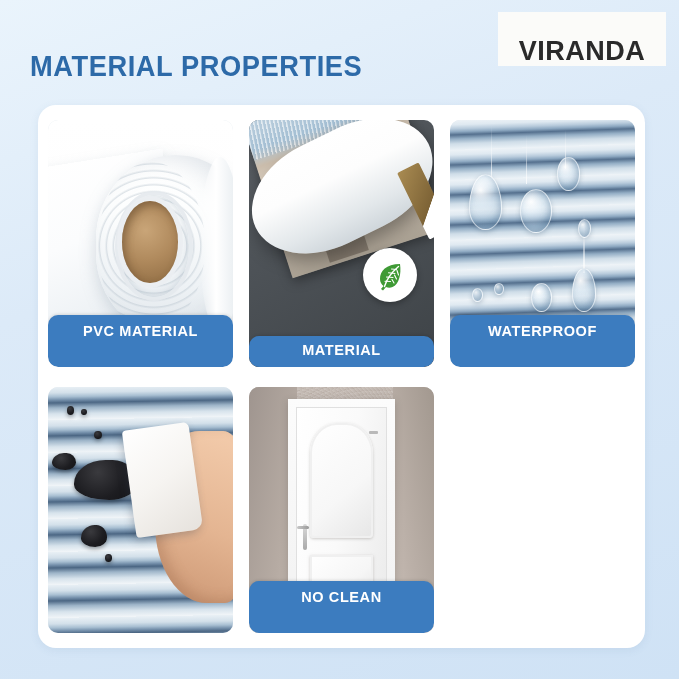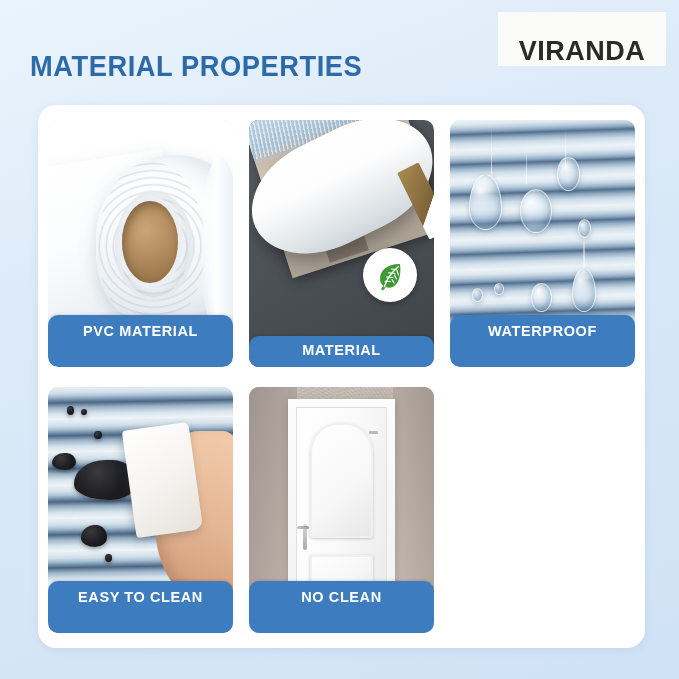--- a/index.html
+++ b/index.html
@@ -574,21 +574,20 @@
           <div class="stain" style="left:2%;  top:27%; width:13%; height:7%;  border-radius:50% 40% 44% 56% / 58% 56% 44% 42%;"></div>
           <div class="stain" style="left:18%; top:56%; width:14%; height:9%;  border-radius:54% 42% 46% 56% / 60% 56% 44% 40%;"></div>
           <div class="stain" style="left:10%; top:8%;  width:4%;  height:3.5%; border-radius:50%;"></div>
           <div class="stain" style="left:18%; top:9%;  width:3%;  height:2.6%; border-radius:50%;"></div>
           <div class="stain" style="left:25%; top:18%; width:4%;  height:3.4%; border-radius:50%;"></div>
           <div class="stain" style="left:48%; top:20%; width:5%;  height:4.4%; border-radius:50%;"></div>
           <div class="stain" style="left:31%; top:68%; width:3.4%; height:3%;  border-radius:50%;"></div>
           <div class="hand-clean"></div>
           <div class="cloth"></div>
         </div>
-        <div class="card-label">EASY TO CLEAN</div>
       </div>
 
       <div class="card">
         <div class="card-art art-door">
           <div class="wall-left"></div>
           <div class="wall-right"></div>
           <div class="door-frame">
             <div class="door-slab">
               <div class="panel-top"></div>
               <div class="panel-bot"></div>

